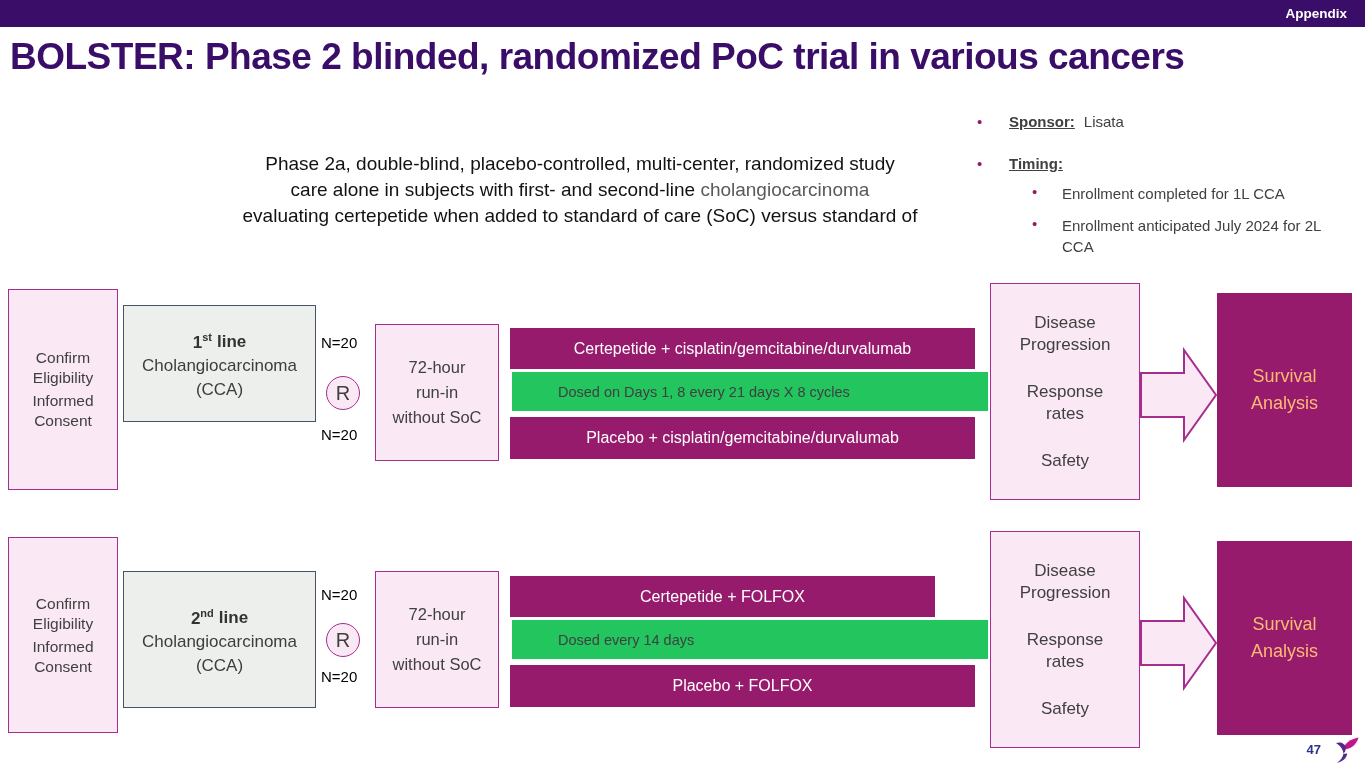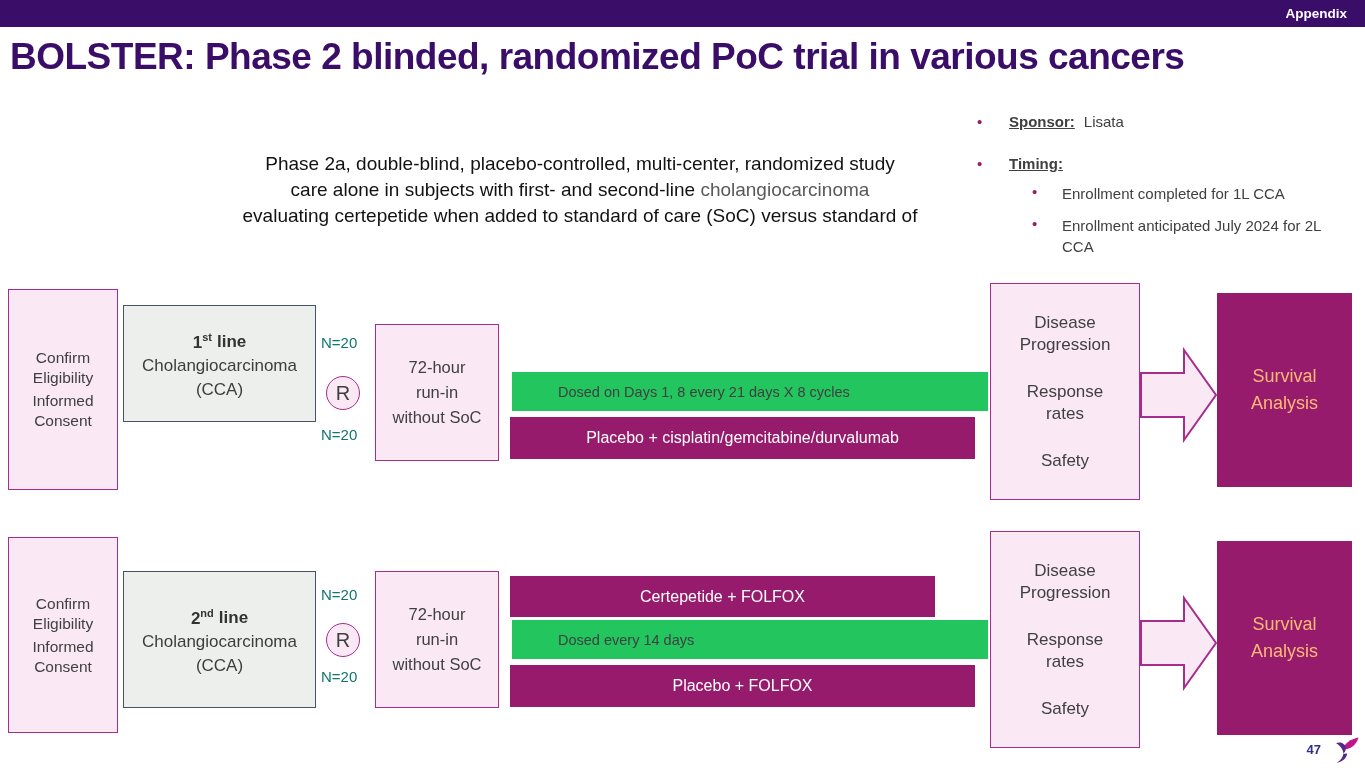--- a/index.html
+++ b/index.html
@@ -43,21 +43,21 @@
   }
   .elig { font-size:15.5px; line-height:20px; gap:3px; }
   .gray-box {
     background:#EDEFED; border:1.5px solid #44546A; color:#3d3d3d;
     display:flex; flex-direction:column; align-items:center; justify-content:center; text-align:center;
     font-size:17px; line-height:24px;
   }
   .cohort-l1 { font-weight:bold; color:#333; }
   .cohort-l1 sup { font-size:11px; }
   .cohort-l1 .word { margin-left:5px; }
-  .n-label { font-size:15px; color:#0f766e; width:50px; }
+  .n-label { font-size:15px; color:#000000; width:50px; }
   .r-circle {
     width:34px; height:34px; border-radius:50%;
     background:#FAE9F5; border:1.6px solid #A62C8E; color:#3f3f3f;
     display:flex; align-items:center; justify-content:center; font-size:20px;
   }
   .runin { font-size:16.5px; line-height:25px; }
   .bar-dark {
     background:#971B6D; color:#fff; font-size:16px;
     display:flex; align-items:center; justify-content:center; text-align:center;
   }
@@ -125,20 +125,21 @@
   <div class="abs n-label" style="left:321px;top:334px;">N=20</div>
   <div class="abs r-circle" style="left:326px;top:376px;">R</div>
   <div class="abs n-label" style="left:321px;top:426px;">N=20</div>
 
   <div class="abs pink-box runin" style="left:375px;top:324px;width:124px;height:137px;">
     <div>72-hour</div>
     <div>run-in</div>
     <div>without SoC</div>
   </div>
 
+  <div class="abs bar-dark" style="left:510px;top:328px;width:465px;height:41px;">Certepetide + cisplatin/gemcitabine/durvalumab</div>
   <div class="abs bar-light" style="left:510px;top:370px;width:480px;height:43px;">Dosed on Days 1, 8 every 21 days X 8 cycles</div>
   <div class="abs bar-dark" style="left:510px;top:417px;width:465px;height:42px;">Placebo + cisplatin/gemcitabine/durvalumab</div>
 
   <div class="abs pink-box outcomes" style="left:990px;top:283px;width:150px;height:217px;">
     <div>Disease Progression</div>
     <div>Response rates</div>
     <div>Safety</div>
   </div>
 
   <svg class="abs arrow-svg" style="left:1140px;top:347px;" width="78" height="96" viewBox="0 0 78 96">

